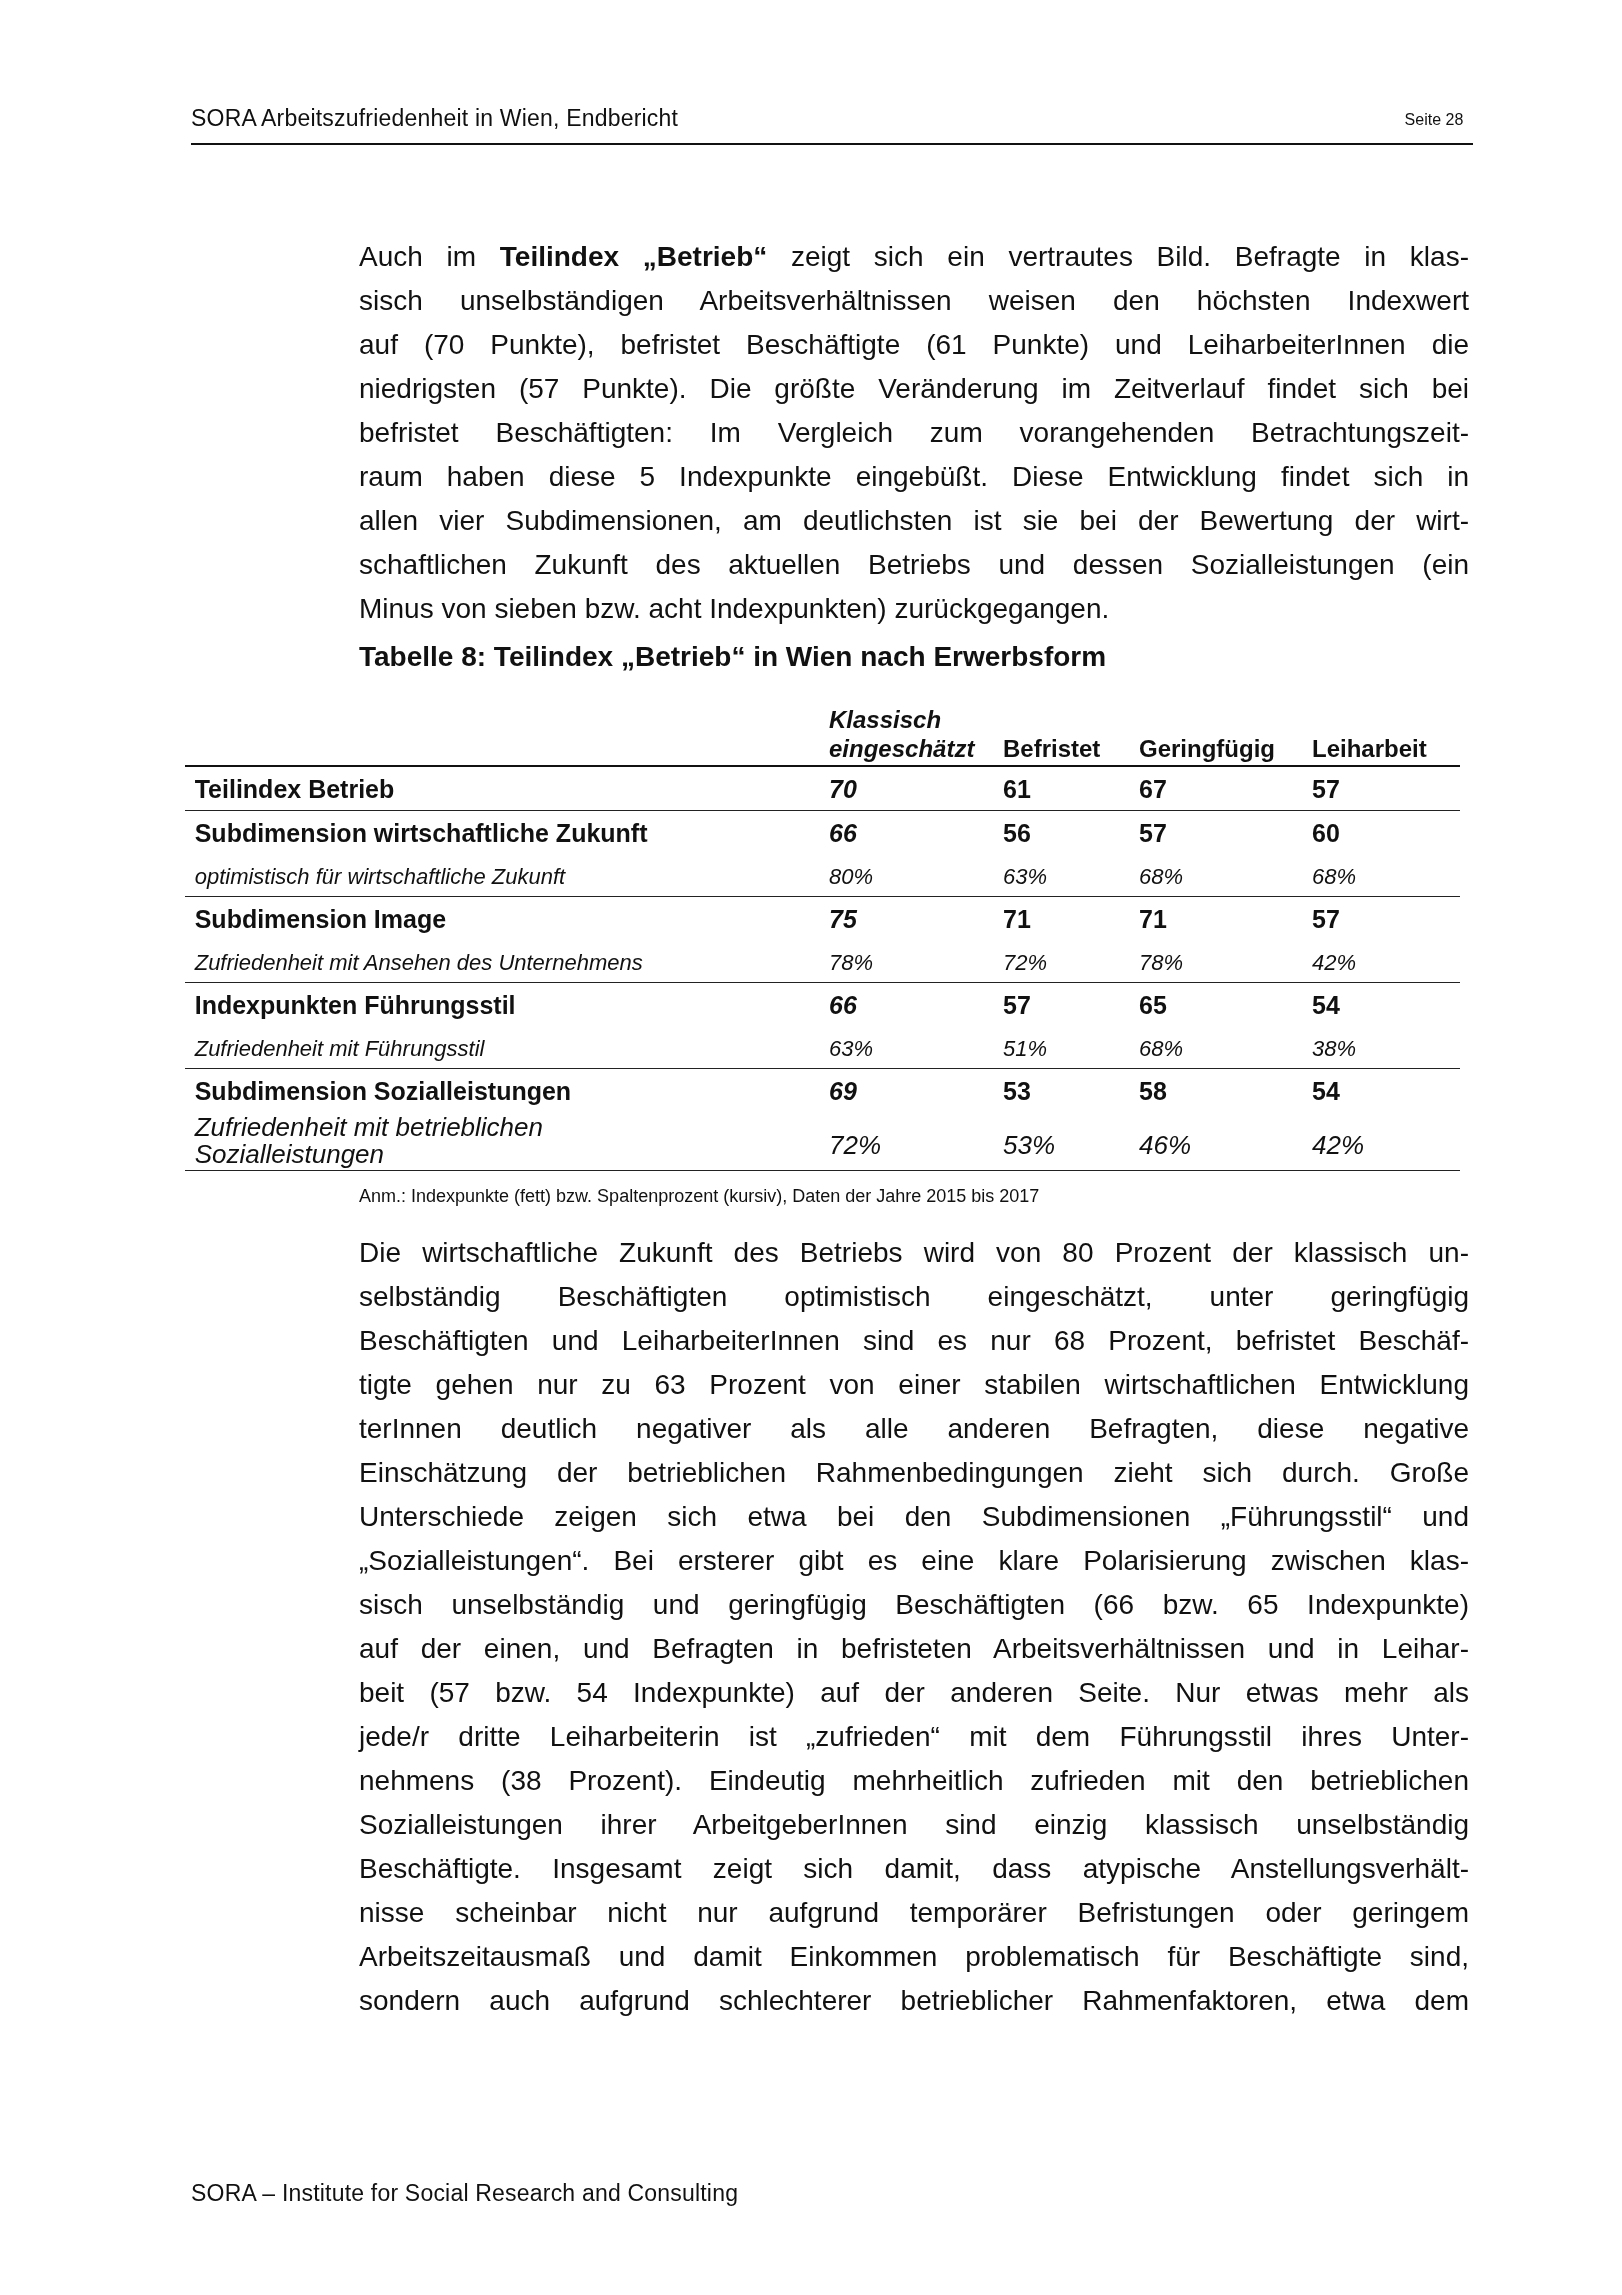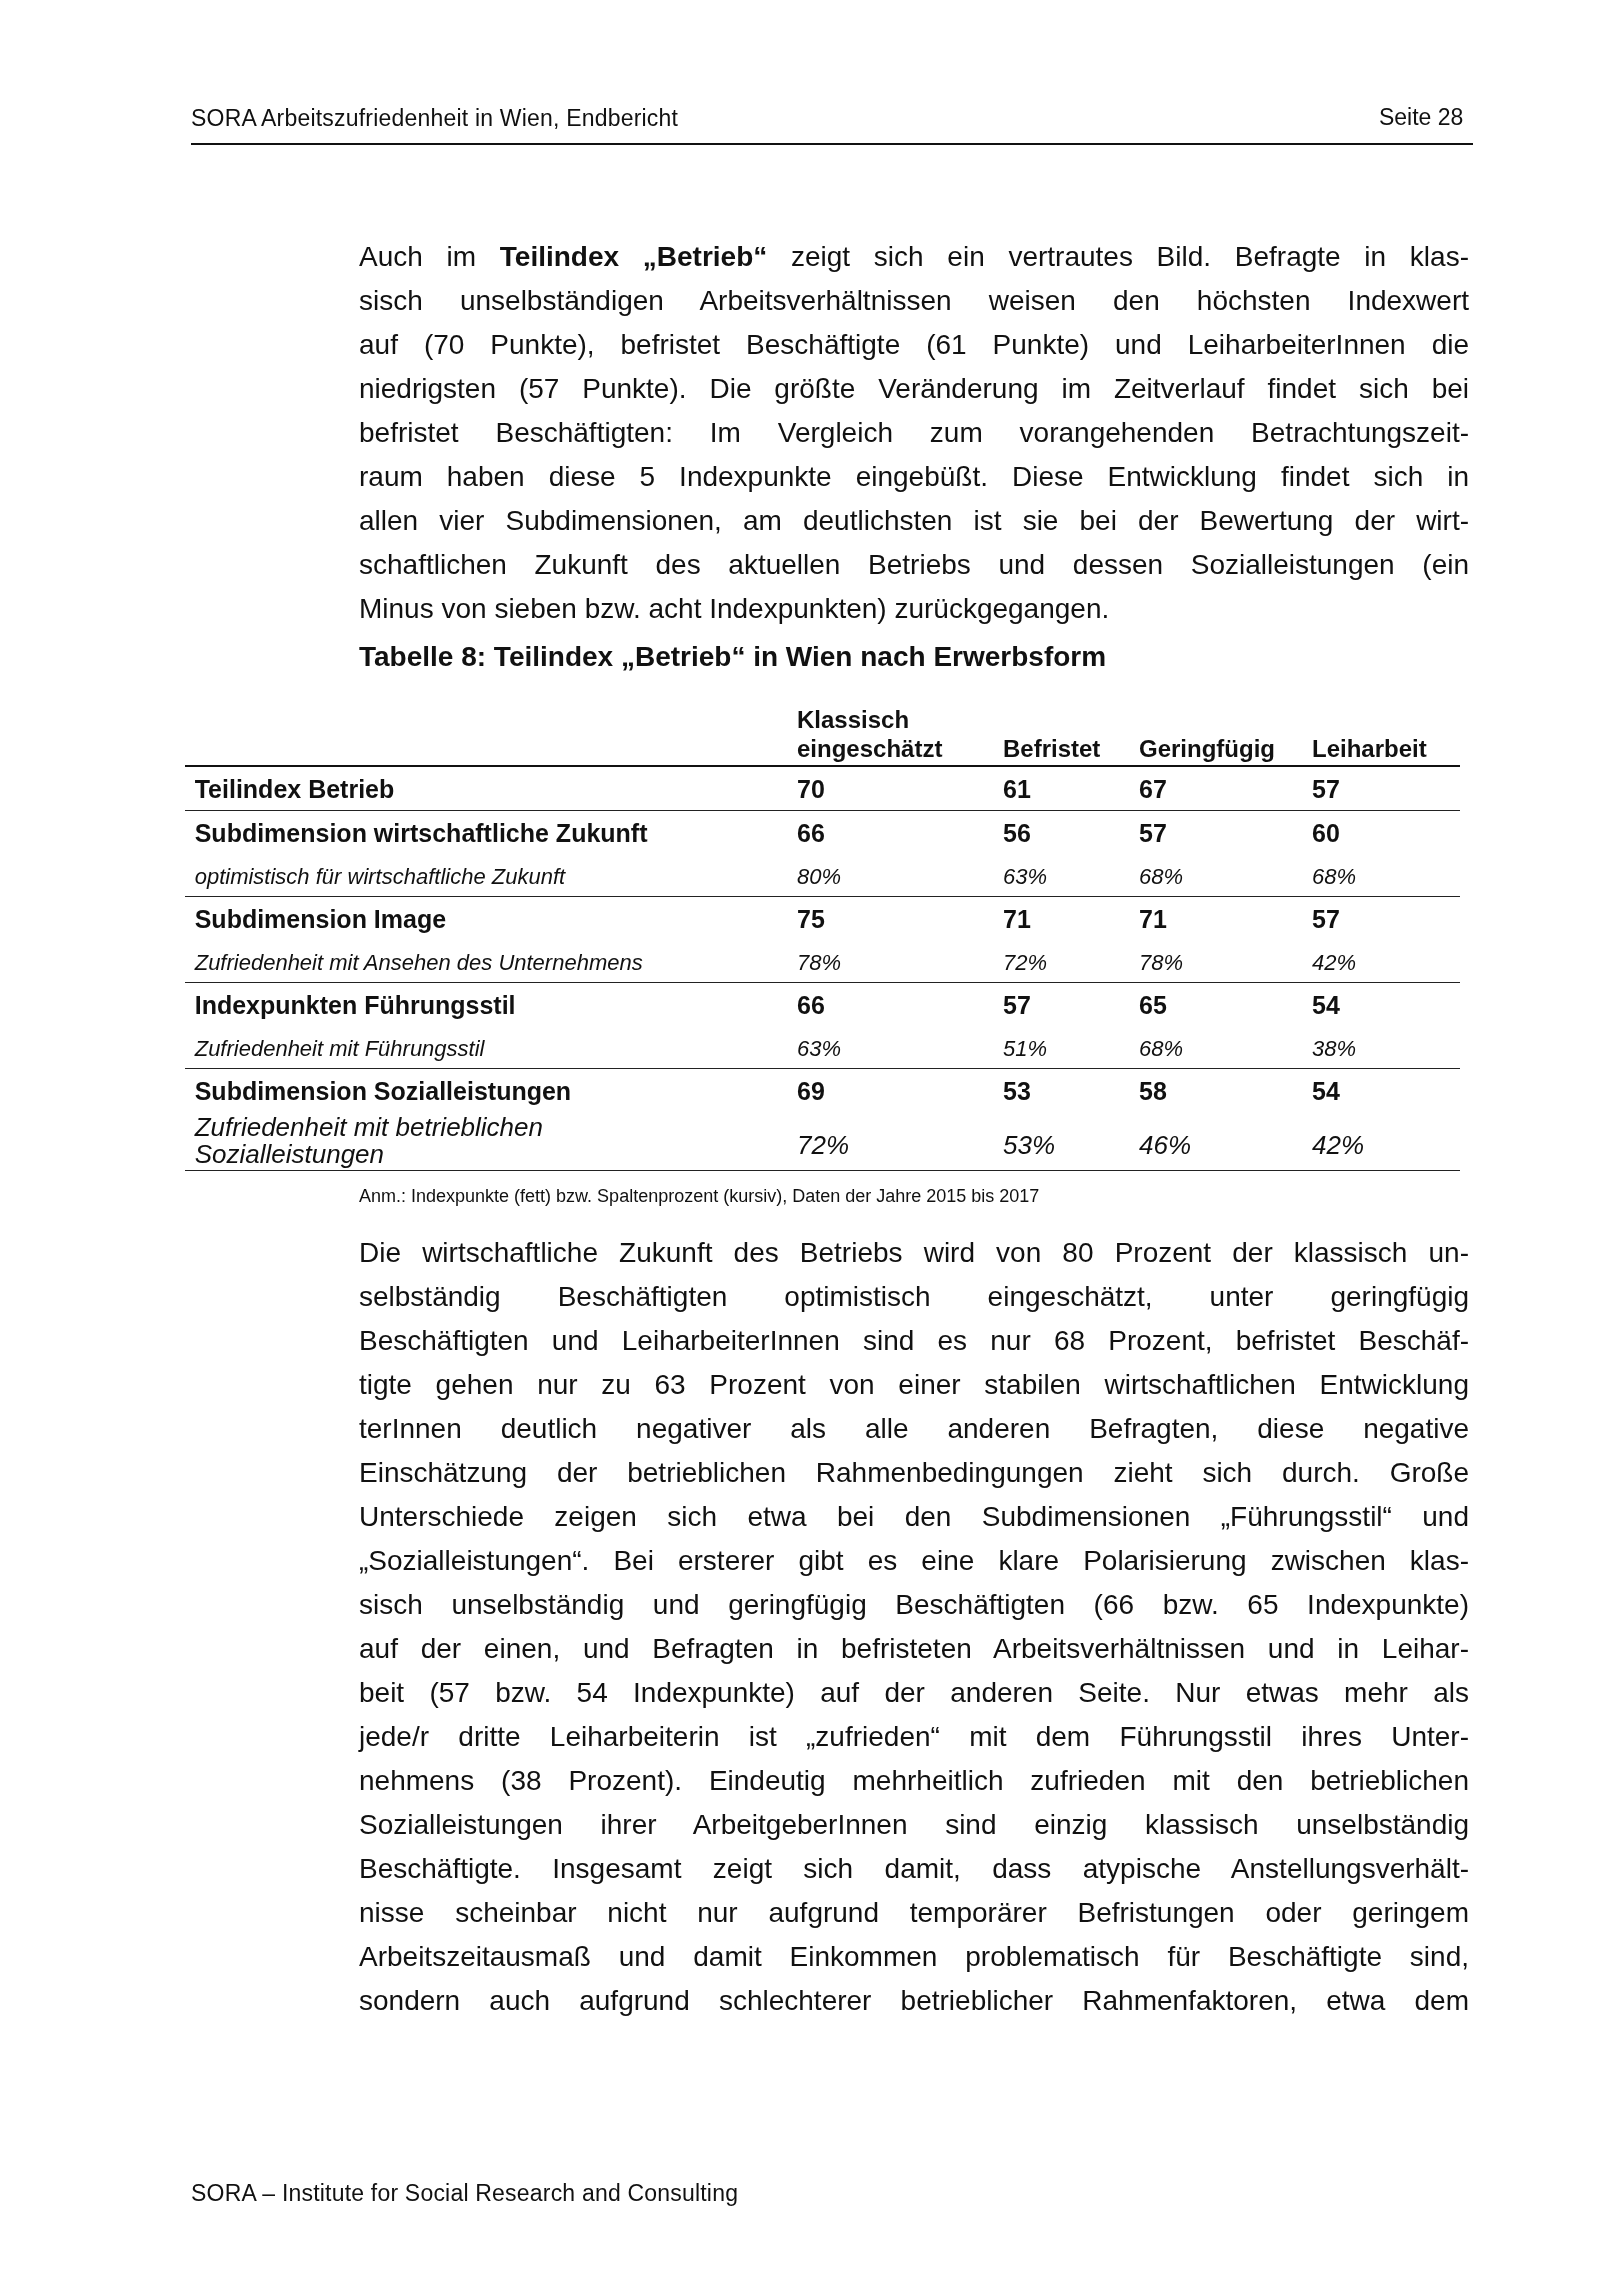--- a/index.html
+++ b/index.html
@@ -2,21 +2,21 @@
 <html style="font-size:13px"><head>
 <meta charset="utf-8">
 <style>
   html, body { margin: 0; padding: 0; background: #ffffff; }
   body { width: 1622px; height: 2295px; position: relative; overflow: hidden;
          font-family: "Liberation Sans", "DejaVu Sans", sans-serif; color: #111111; }
 
   .header { position: absolute; left: 191px; top: 102px; width: 1282px; height: 41px;
             border-bottom: 2.4px solid #111; }
   .header .title { position: absolute; left: 0; top: 3.2px; font-size: 23px; letter-spacing: 0.2px; }
-  .header .page  { position: absolute; right: 9.7px; top: 2px; font-size: 23px; }
+  .header .page  { position: absolute; right: 9.7px; top: 9px; font-size: 16px; }
 
   .body-text { position: absolute; left: 359px; width: 1110px; font-size: 28px;
                line-height: 44px; text-align: justify; }
   .p1 { top: 235px; }
   .p2 { top: 1231px; }
   .body-text .line { display: block; text-align: justify; text-align-last: justify; white-space: nowrap; }
   .body-text .line.last { text-align-last: left; }
   .body-text b { font-weight: bold; }
 
   .caption { position: absolute; left: 359px; top: 641px; font-size: 28px; font-weight: bold; }
@@ -28,21 +28,21 @@
   .row .lbl { position: absolute; left: 9.7px; }
   .row .v { position: absolute; }
   .row.bold { height: 43px; font-size: 25px; font-weight: bold; }
   .row.bold .lbl, .row.bold .v { top: 8px; }
   .row.ital { height: 42px; font-size: 22px; font-style: italic; }
   .row.ital .lbl, .row.ital .v { top: 9.7px; }
   .row.ital2 { height: 58px; font-size: 26px; font-style: italic; }
   .row.ital2 .lbl { top: 1.6px; line-height: 27.6px; }
   .row.ital2 .v { top: 18px; }
   .sep { border-bottom: 1.6px solid #222; }
-  .c1 { left: 612px; } .c2 { left: 818px; } .c3 { left: 954px; } .c4 { left: 1127px; }
+  .c1 { left: 644px; font-style: italic; } .c2 { left: 818px; } .c3 { left: 954px; } .c4 { left: 1127px; }
 
   .note { position: absolute; left: 359px; top: 1186px; font-size: 18px; }
   .footer { position: absolute; left: 191px; top: 2180px; font-size: 23px; letter-spacing: 0.2px; }
 </style>
 </head>
 <body>
 
 <div class="header">
   <span class="title">SORA Arbeitszufriedenheit in Wien, Endbericht</span>
   <span class="page">Seite 28</span>

